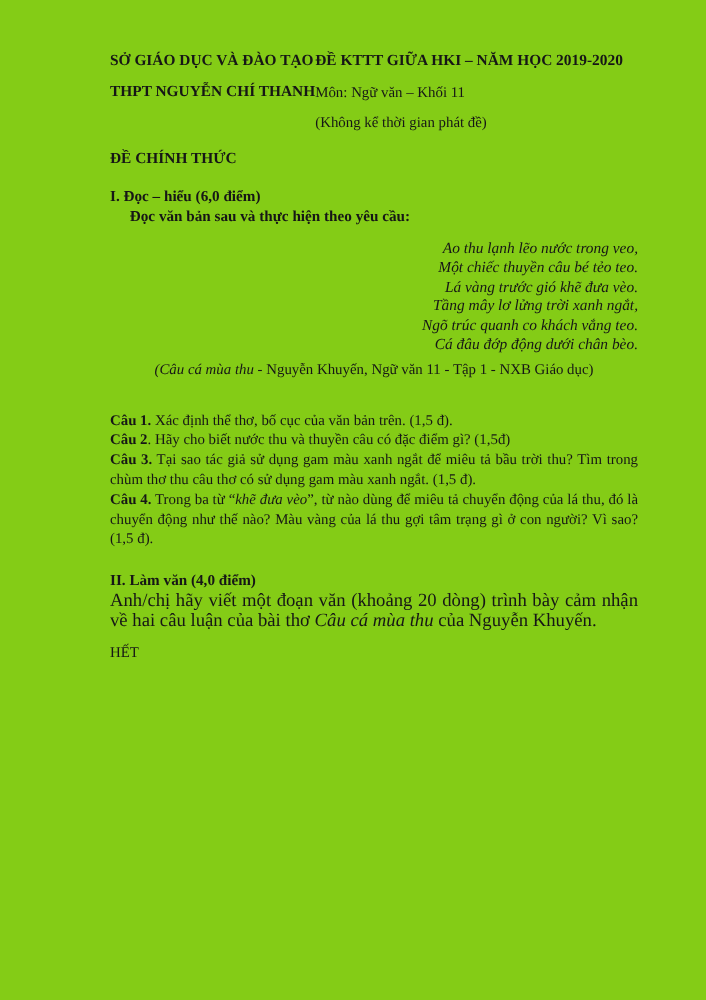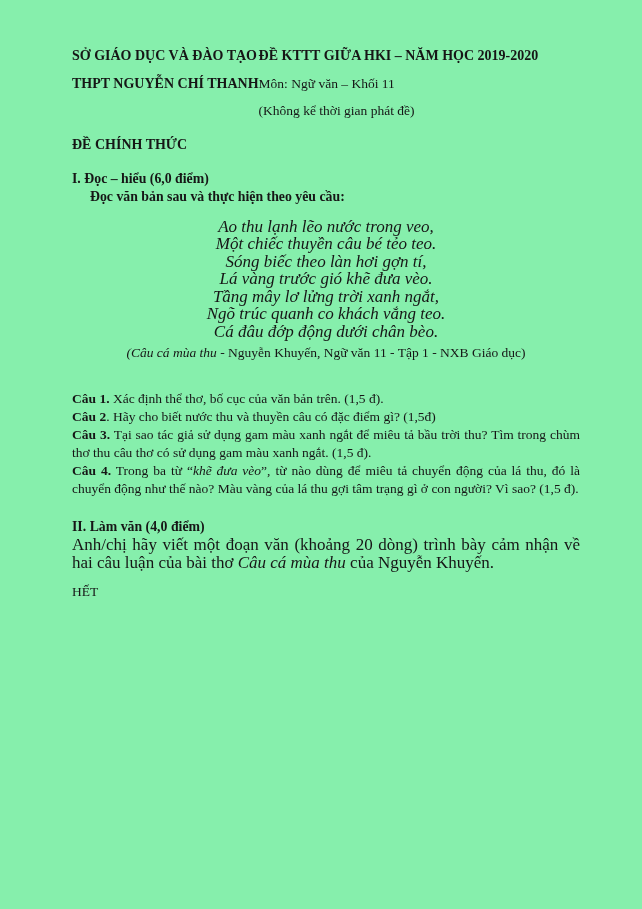--- a/index.html
+++ b/index.html
@@ -5,22 +5,22 @@
   * { margin: 0; padding: 0; box-sizing: border-box; }
   html, body { background: #ffffff; }
   body {
     width: 642px; height: 909px;
     font-family: "Liberation Serif", "DejaVu Serif", serif;
     color: #161616;
     overflow: hidden;
   }
   .page {
     width: 642px; height: 909px;
-    background: #86efac;
-    padding: 42px 62px 0 72px;
+    background: #84cc16;
+    padding: 42px 62px 0 100px;
   }
   .doc-header { display: flex; align-items: flex-start; }
   .header-left {
     flex: 0 0 auto;
     font-weight: bold;
     font-size: 14px;
     line-height: 27.5px;
     white-space: nowrap;
   }
   .header-right {
@@ -28,23 +28,23 @@
     text-align: left;
     font-size: 13.5px;
     line-height: 27.5px;
   }
   .header-right .exam-title { font-weight: bold; font-size: 14px; white-space: nowrap; }
   .official-label { font-weight: bold; font-size: 14px; margin-top: 11px; line-height: 18px; }
   .sec1-heading { font-weight: bold; font-size: 13.8px; margin-top: 16px; line-height: 18px; }
   .instruction { font-weight: bold; font-size: 13.8px; line-height: 18px; padding-left: 18px; }
   .poem {
     margin-top: 12px;
-    text-align: center;
+    text-align: right;
     font-style: italic;
-    font-size: 17px;
+    font-size: 14px;
     line-height: 17.5px;
   }
   .poem-source {
     text-align: center;
     font-size: 13.5px;
     line-height: 18px;
     margin-top: 4px;
   }
   .poem-source .src-italic { font-style: italic; }
   .questions { margin-top: 28px; }
@@ -75,21 +75,20 @@
   </div>
 
   <div class="official-label">ĐỀ CHÍNH THỨC</div>
 
   <div class="sec1-heading">I. Đọc – hiểu (6,0 điểm)</div>
   <div class="instruction">Đọc văn bản sau và thực hiện theo yêu cầu:</div>
 
   <div class="poem">
     <div class="poem-line">Ao thu lạnh lẽo nước trong veo,</div>
     <div class="poem-line">Một chiếc thuyền câu bé tẻo teo.</div>
-    <div class="poem-line">Sóng biếc theo làn hơi gợn tí,</div>
     <div class="poem-line">Lá vàng trước gió khẽ đưa vèo.</div>
     <div class="poem-line">Tầng mây lơ lửng trời xanh ngắt,</div>
     <div class="poem-line">Ngõ trúc quanh co khách vắng teo.</div>
     <div class="poem-line">Cá đâu đớp động dưới chân bèo.</div>
   </div>
 
   <div class="poem-source"><span class="src-italic">(Câu cá mùa thu</span><span> - Nguyễn Khuyến, Ngữ văn 11 - Tập 1 - NXB Giáo dục)</span></div>
 
   <div class="questions">
     <p class="question"><b>Câu 1.</b><span> Xác định thể thơ, bố cục của văn bản trên. (1,5 đ).</span></p>

